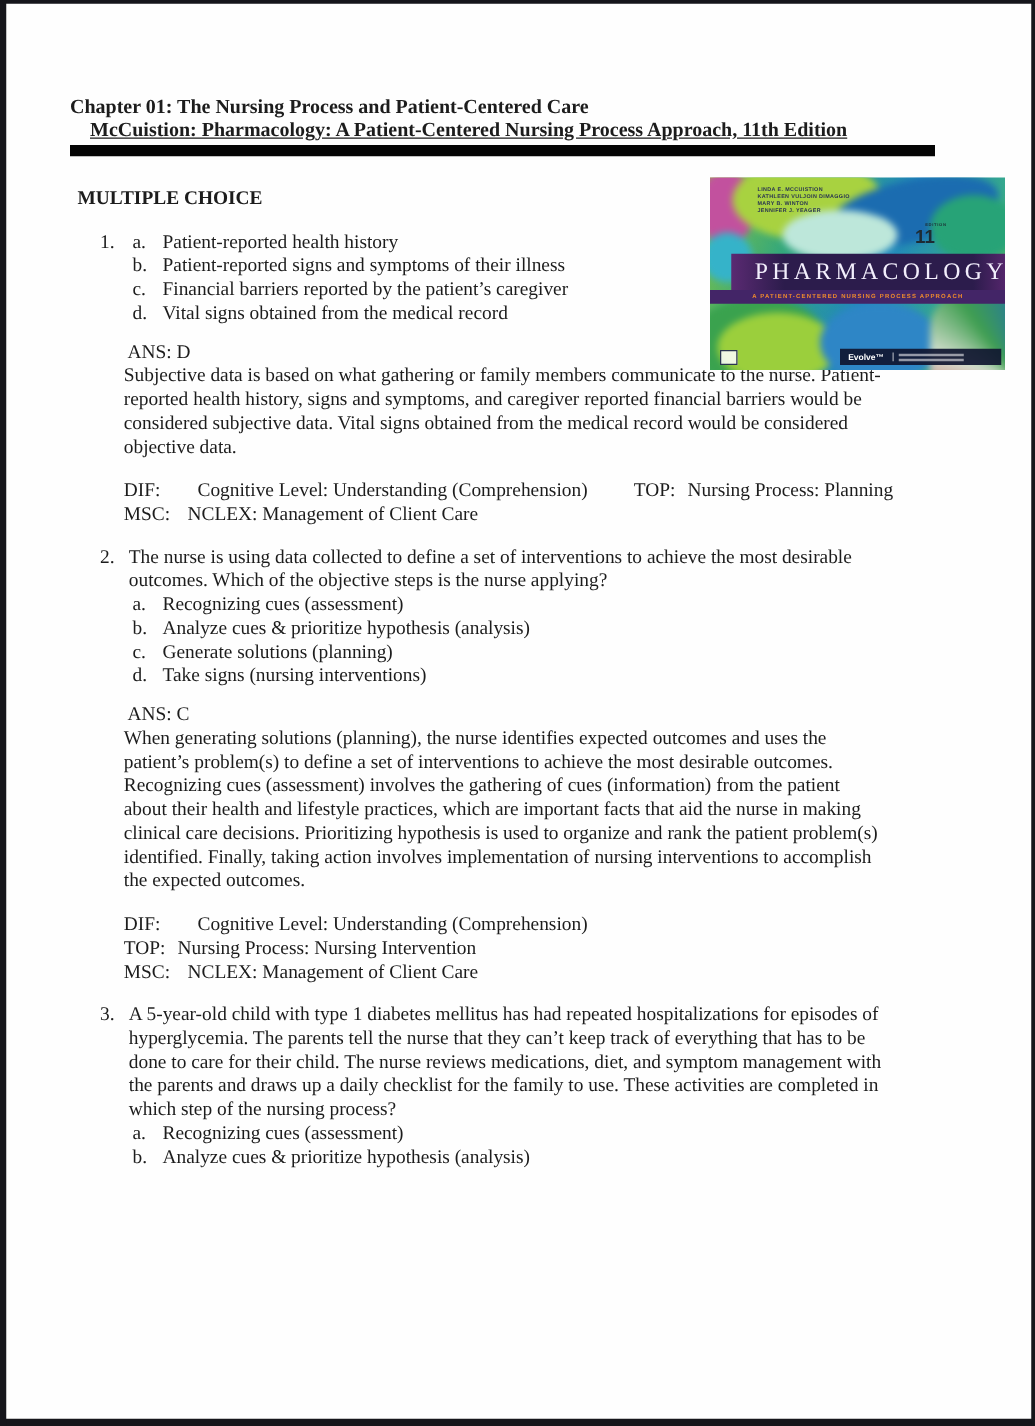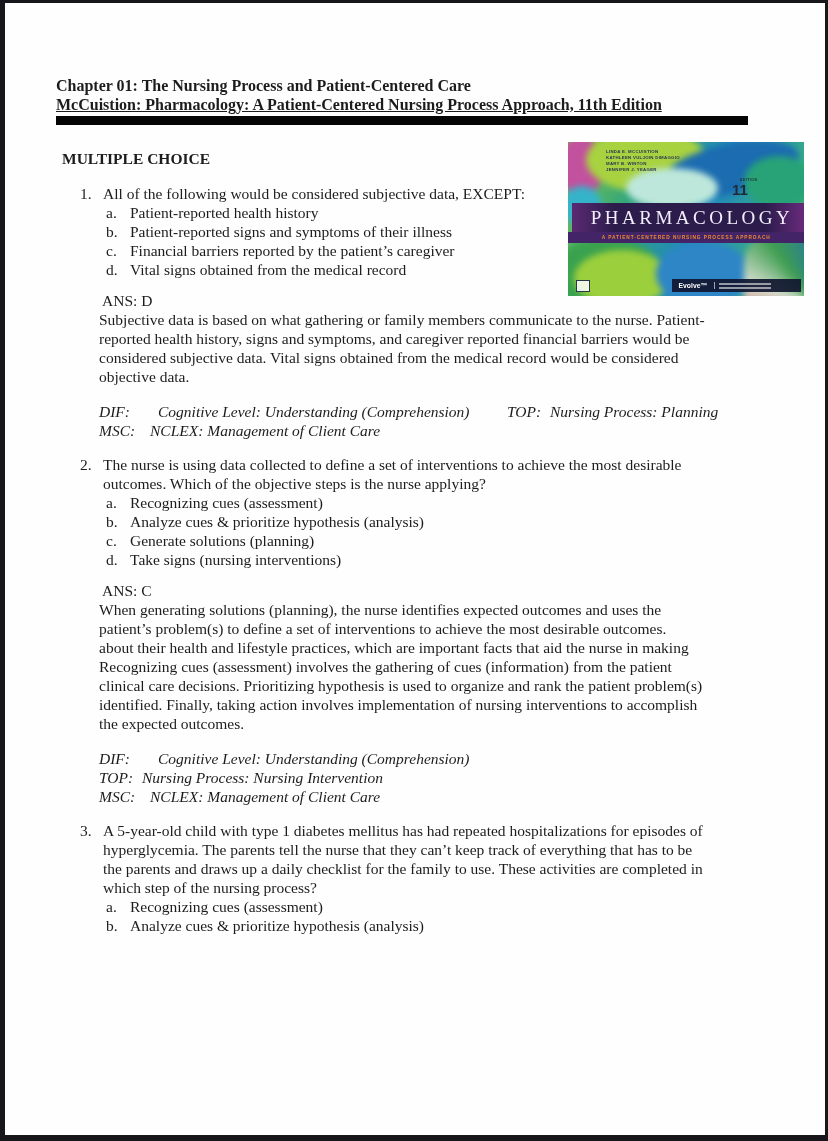--- a/index.html
+++ b/index.html
@@ -11,21 +11,21 @@
   }
   .edge { position:absolute; background:#16161b; z-index:9; }
   .edge-top    { left:0; top:0; width:100%; height:3px; }
   .edge-bottom { left:0; bottom:0; width:100%; height:6px; }
   .edge-left   { left:0; top:0; width:5px; height:100%; }
   .edge-right  { right:0; top:0; width:3px; height:100%; }
 
   
   .header { position:absolute; left:56px; top:76px; width:692px; }
   .header .hline { font:bold 16px/19px "Liberation Serif", serif; white-space:nowrap; }
-  .header .hline.underlined { text-decoration:underline; }
+  .header .hline.underlined { text-decoration:underline;margin-left:16px; }
   .header .hbar { width:692px; height:9px; background:#050505; margin-top:2px; }
 
   
   .mc-heading { position:absolute; left:62px; top:149px; font:bold 15.5px/19px "Liberation Serif", serif; }
   .content { position:absolute; left:62px; top:180px; width:686px; font:15.5px/19px "Liberation Serif", serif; }
 
   .q { display:flex; }
   .q.q1 { margin-top:4px; }
   .q.q2 { margin-top:15px; }
   .q.q3 { margin-top:15px; }
@@ -33,21 +33,21 @@
   .qbody { flex:1; min-width:0; }
   .qline { white-space:nowrap; }
   .opt { display:flex; }
   .optletter { width:27px; padding-left:3px; }
   .opttext { white-space:nowrap; }
 
   .ansblock { margin-left:37px; margin-top:12px; }
   .ansline { padding-left:3px; }
   .rline { white-space:nowrap; }
 
-  .tags { margin-left:37px; margin-top:16px;font-style:italic; }
+  .tags { margin-left:37px; margin-top:16px; }
   .tagrow { white-space:nowrap; }
   .lab { display:inline-block; }
   .lab-dif { width:59px; }
   .lab-top { width:43px; }
   .lab-msc { width:51px; }
   .difpart { display:inline-block; width:408px; }
 
   
   .cover { position:absolute; left:568px; top:142px; width:236px; height:154px; overflow:hidden;
            background:linear-gradient(115deg,#8cc63e,#33a77c 28%,#2188bd 55%,#36a98c 78%,#7ab53b); }
@@ -65,21 +65,21 @@
         background:conic-gradient(from 180deg at 100% 100%, #6f1f2a, #b5342c 18%, #d8e0d2 30%, #3f9e50 40%, #2070ae 52%, #6f1f2a 70%); }
   .b10 { left:0px; top:50px;  width:40px;  height:40px; background:#35b3c9; }
 
   .authors { position:absolute; left:38px; top:7px; width:150px;
              font:bold 6px/8px "Liberation Sans", sans-serif; color:#2a3550;
              letter-spacing:.4px; transform:scale(.72); transform-origin:0 0; }
   .edition { position:absolute; left:164px; top:34px; width:36px; text-align:left; color:#1d2b33; }
   .ed-word { font:bold 6px/6px "Liberation Sans", sans-serif; letter-spacing:1px; transform:scale(.55); transform-origin:center bottom; }
   .ed-num  { font:bold 15px/15px "Liberation Sans", sans-serif; }
 
-  .title-band { position:absolute; left:4px; top:61px; width:100%; height:29px;
+  .title-band { position:absolute; left:17px; top:61px; width:100%; height:29px;
                 background:linear-gradient(90deg,#5a2a72,#2c1c4c 18%,#2c1c4c 82%,#6e2c80);
                 display:flex; align-items:center; justify-content:center; }
   .title-band span { font:400 19px/19px "Liberation Serif", serif; color:#f2eefc; letter-spacing:3.5px; padding-left:4px; white-space:nowrap; }
   .subtitle-band { position:absolute; left:0; top:90px; width:100%; height:11px; background:#432567;
                    display:flex; align-items:center; justify-content:center; }
   .subtitle-band span { font:bold 7px/7px "Liberation Sans", sans-serif; color:#ef8b2d; letter-spacing:1.4px;
                         transform:scale(.68); white-space:nowrap; }
 
   .bottom-band { position:absolute; left:104px; right:3px; bottom:4px; height:13px;
                  background:rgba(16,22,48,.92); display:flex; align-items:center; padding:0 4px; gap:4px; }
@@ -105,21 +105,20 @@
     <div class="hbar"></div>
   </div>
 
   <div class="mc-heading">MULTIPLE CHOICE</div>
 
   <div class="content">
 
     <div class="q q1">
       <div class="qnum">1.</div>
       <div class="qbody">
-        <div class="qline">All of the following would be considered subjective data, EXCEPT:</div>
         <div class="opt">
           <span class="optletter">a.</span>
           <span class="opttext">Patient-reported health history</span>
         </div>
         <div class="opt">
           <span class="optletter">b.</span>
           <span class="opttext">Patient-reported signs and symptoms of their illness</span>
         </div>
         <div class="opt">
           <span class="optletter">c.</span>
@@ -167,22 +166,22 @@
         <div class="opt">
           <span class="optletter">d.</span>
           <span class="opttext">Take signs (nursing interventions)</span>
         </div>
       </div>
     </div>
     <div class="ansblock">
       <div class="ansline">ANS: C</div>
       <div class="rline">When generating solutions (planning), the nurse identifies expected outcomes and uses the</div>
       <div class="rline">patient’s problem(s) to define a set of interventions to achieve the most desirable outcomes.</div>
+      <div class="rline">Recognizing cues (assessment) involves the gathering of cues (information) from the patient</div>
       <div class="rline">about their health and lifestyle practices, which are important facts that aid the nurse in making</div>
-      <div class="rline">Recognizing cues (assessment) involves the gathering of cues (information) from the patient</div>
       <div class="rline">clinical care decisions. Prioritizing hypothesis is used to organize and rank the patient problem(s)</div>
       <div class="rline">identified. Finally, taking action involves implementation of nursing interventions to accomplish</div>
       <div class="rline">the expected outcomes.</div>
     </div>
     <div class="tags">
       <div class="tagrow">
         <span class="lab lab-dif">DIF:</span><span>Cognitive Level: Understanding (Comprehension)</span>
       </div>
       <div class="tagrow">
         <span class="lab lab-top">TOP:</span><span>Nursing Process: Nursing Intervention</span>
@@ -190,20 +189,21 @@
       <div class="tagrow">
         <span class="lab lab-msc">MSC:</span><span>NCLEX: Management of Client Care</span>
       </div>
     </div>
 
     <div class="q q3">
       <div class="qnum">3.</div>
       <div class="qbody">
         <div class="qline">A 5-year-old child with type 1 diabetes mellitus has had repeated hospitalizations for episodes of</div>
         <div class="qline">hyperglycemia. The parents tell the nurse that they can’t keep track of everything that has to be</div>
+        <div class="qline">done to care for their child. The nurse reviews medications, diet, and symptom management with</div>
         <div class="qline">the parents and draws up a daily checklist for the family to use. These activities are completed in</div>
         <div class="qline">which step of the nursing process?</div>
         <div class="opt">
           <span class="optletter">a.</span>
           <span class="opttext">Recognizing cues (assessment)</span>
         </div>
         <div class="opt">
           <span class="optletter">b.</span>
           <span class="opttext">Analyze cues &amp; prioritize hypothesis (analysis)</span>
         </div>

